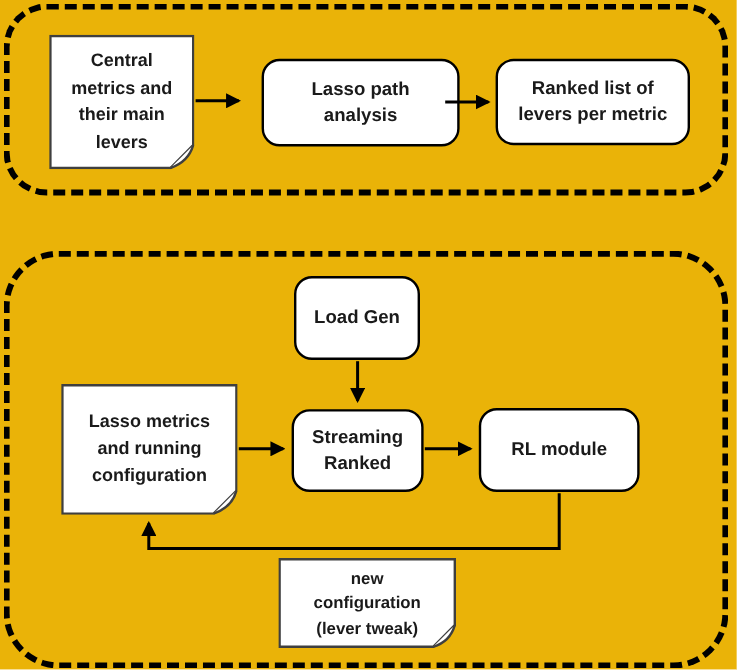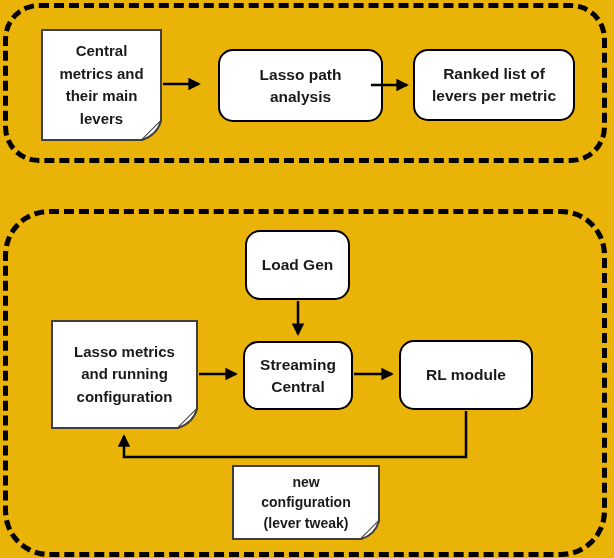--- a/index.html
+++ b/index.html
@@ -117,21 +117,21 @@
       <path d="M1,1 H146 V89 L127,108 H1 Z" fill="#ffffff" stroke="#3f3f3f" stroke-width="2"></path>
       <path d="M127,108 Q142,103 146,89" fill="#ffffff" stroke="#3f3f3f" stroke-width="2"></path>
     </svg>
     <span class="lbl">Lasso metrics
 and running
 configuration</span>
   </div>
 
   <div class="node rbox" id="box-streaming">
     <span class="lbl">Streaming
-Central</span>
+Ranked</span>
   </div>
 
   <div class="node rbox" id="box-rl">
     <span class="lbl">RL module</span>
   </div>
 
   <div class="node doc" id="doc-newconfig">
     <svg width="148" height="75" viewBox="0 0 148 75">
       <path d="M1,1 H147 V56 L129,74 H1 Z" fill="#ffffff" stroke="#3f3f3f" stroke-width="2"></path>
       <path d="M129,74 Q143,70 147,56" fill="#ffffff" stroke="#3f3f3f" stroke-width="2"></path>

